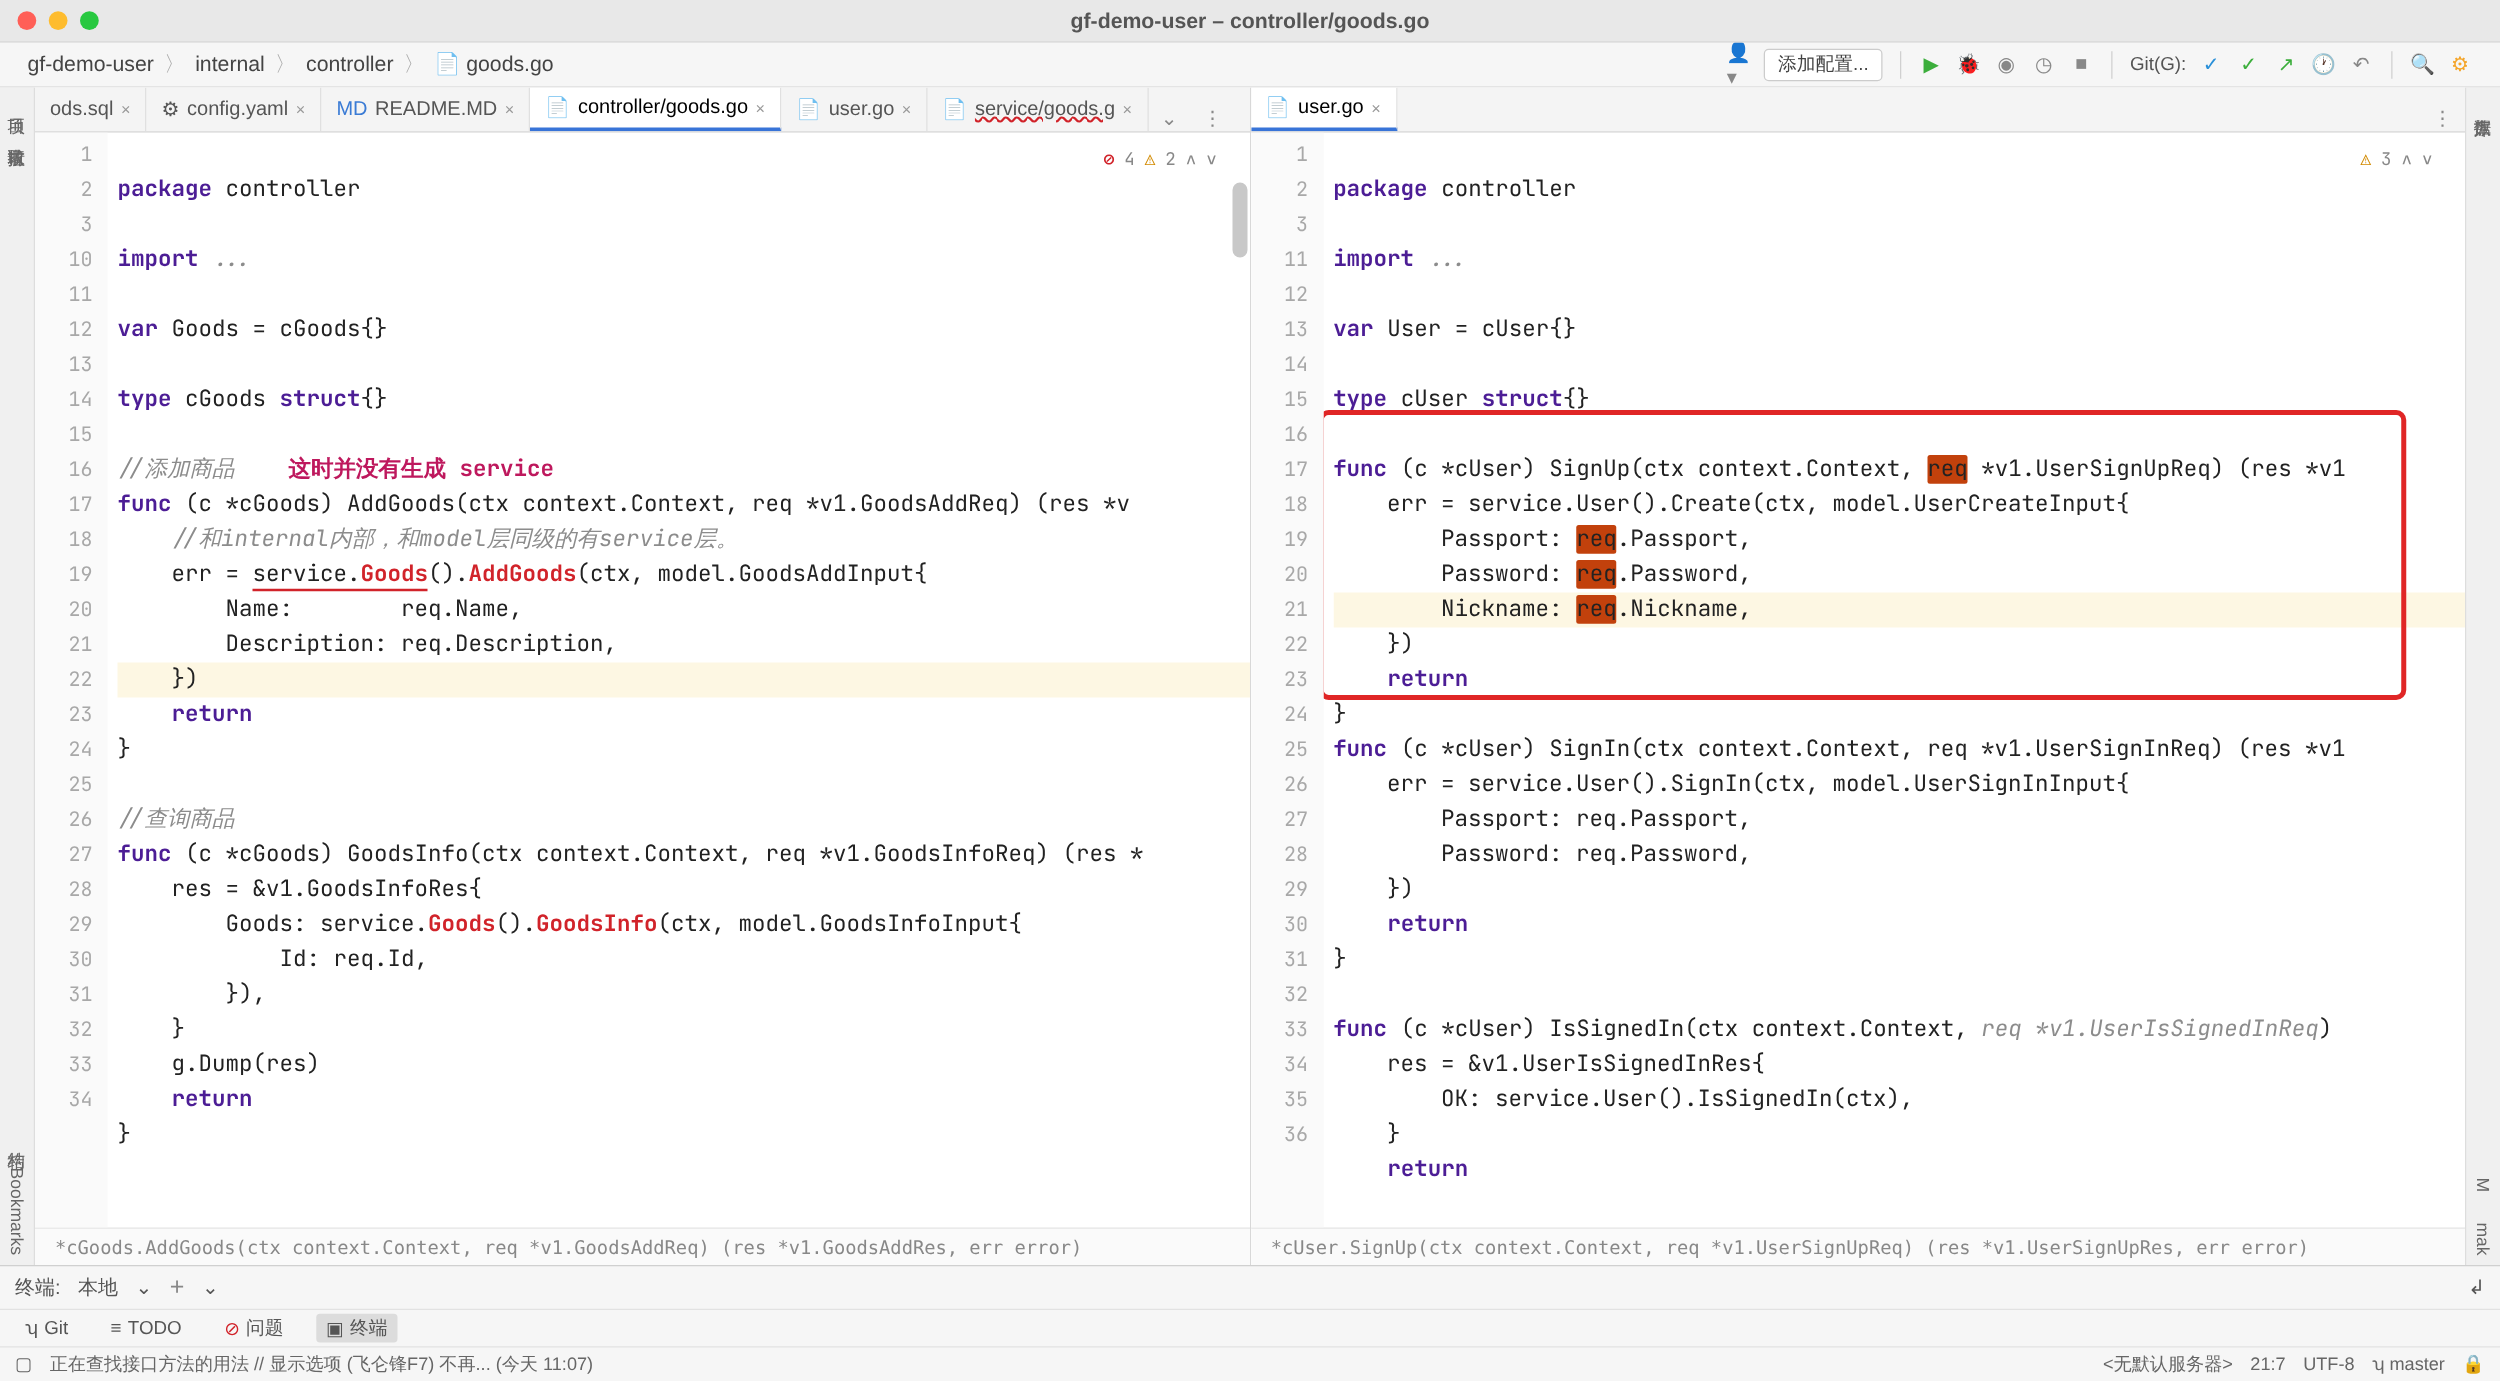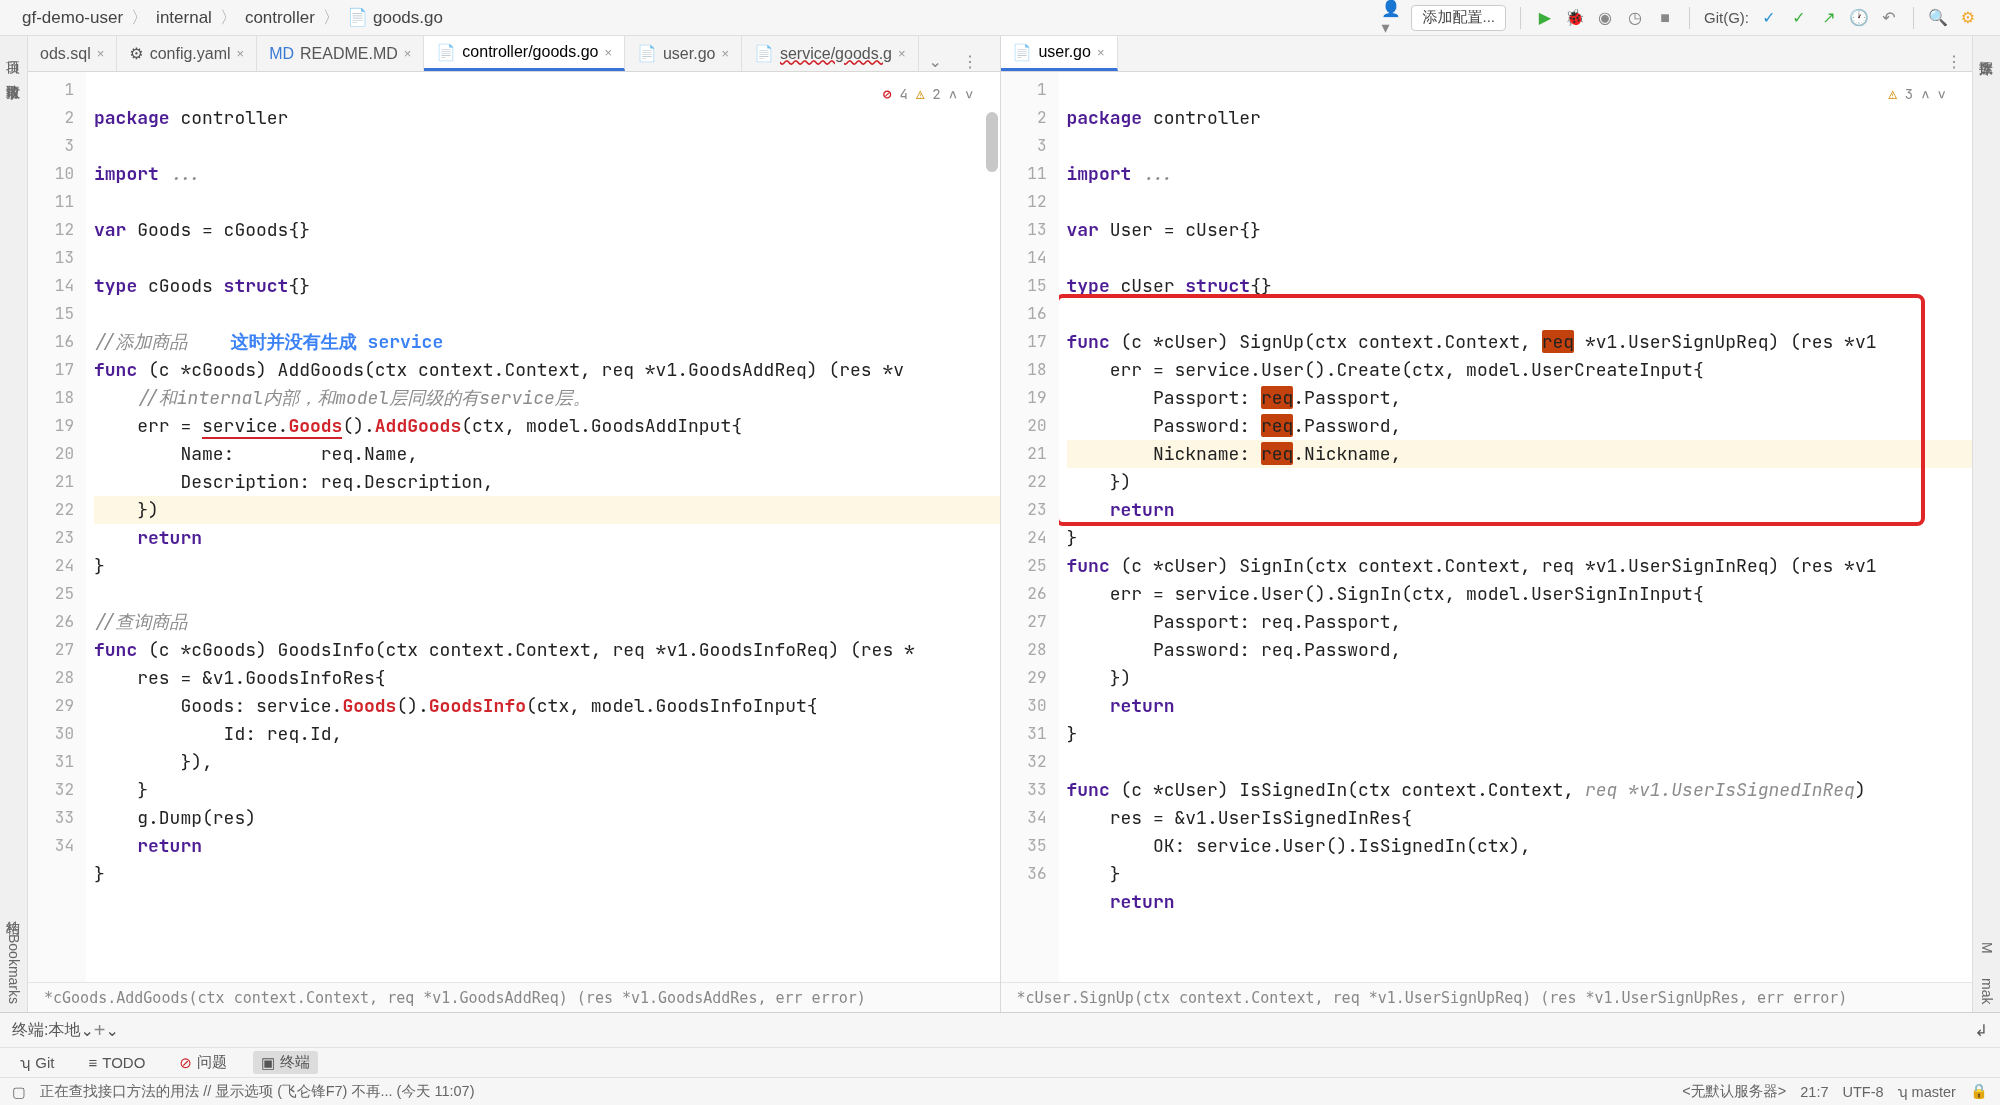--- a/index.html
+++ b/index.html
@@ -42,49 +42,57 @@
 .tabs .more { padding: 0 10px; color: #888; }
 
 .editor { flex: 1; display: flex; position: relative; font-family: "JetBrains Mono", "Menlo", monospace; font-size: 18px; line-height: 28px; overflow: hidden; }
 .gutter { width: 58px; background: #fafafa; color: #a8a8a8; text-align: right; padding: 4px 12px 0 0; font-size: 16px; user-select: none; }
 .gutter div { height: 28px; }
 .code { flex: 1; padding: 4px 0 0 8px; white-space: pre; position: relative; overflow: hidden; }
 .kw { color: #4c1d95; font-weight: 600; }
 .cm { color: #8c8c8c; font-style: italic; }
 .red { color: #d1232a; }
 .hlred { color: #d1232a; font-weight: 600; }
-.anno { color: #3b82f6; font-weight: 600; }
+.anno { color: #be185d; font-weight: 600; }
 .hl-line { background: #fdf7e3; display: inline-block; width: 100%; }
 .usage { background: #c2410c; border-radius: 2px; margin-top: 10px; }
 .under-red { border-bottom: 2px solid #d1232a; }
 
 .insp { position: absolute; top: 6px; right: 20px; display: flex; gap: 8px; font-size: 14px; align-items: center; color: #888; background: rgba(255,255,255,0.9); padding: 2px 6px; }
 .badge-e { color: #d1232a; font-weight: 600; }
 .badge-w { color: #d28a00; font-weight: 600; }
 
 .red-box { position: absolute; border: 4px solid #e02626; border-radius: 8px; pointer-events: none; }
 
 .breadcrumb-fn { height: 30px; border-top: 1px solid #e5e5e5; background: #fafafa; font-size: 15px; color: #888; display: flex; align-items: center; padding: 0 16px; font-family: "Menlo", monospace; }
 
 .bottom { border-top: 1px solid #d0d0d0; background: #f6f6f6; }
-.term-tabs { height: 34px; display: flex; align-items: center; padding: 0 12px; gap: 0; font-size: 16px; color: #555; }
+.term-tabs { height: 34px; display: flex; align-items: center; padding: 0 12px; gap: 14px; font-size: 16px; color: #555; }
 .term-tabs .t { cursor: pointer; }
 .term-tabs .add { font-size: 20px; color: #888; }
 .tool-tabs { height: 30px; display: flex; align-items: center; gap: 18px; padding: 0 12px; font-size: 15px; color: #555; border-top: 1px solid #e2e2e2; }
 .tool-tab { display: flex; align-items: center; gap: 5px; padding: 2px 8px; }
 .tool-tab.active { background: #dcdcdc; border-radius: 3px; }
 .status { height: 28px; display: flex; align-items: center; justify-content: space-between; padding: 0 12px; font-size: 14.5px; color: #666; border-top: 1px solid #e2e2e2; }
 .status .left, .status .right { display: flex; align-items: center; gap: 14px; }
 
 .scroll-hint { position: absolute; right: 2px; top: 40px; width: 12px; height: 60px; background: #c8c8c8; border-radius: 6px; }
 </style>
 </head>
 <body>
 
 <div class="win">
+  <div class="titlebar">
+    <div class="tl-dots">
+      <div class="dot red"></div>
+      <div class="dot yel"></div>
+      <div class="dot grn"></div>
+    </div>
+    <div class="tl-title">gf-demo-user – controller/goods.go</div>
+  </div>
 
   <div class="navbar">
     <div class="crumbs">
       <span>gf-demo-user</span>
         <span class="sep">〉</span>
       <span>internal</span>
         <span class="sep">〉</span>
       <span>controller</span>
         <span class="sep">〉</span>
       <span style="color:#3874d8">📄</span>

